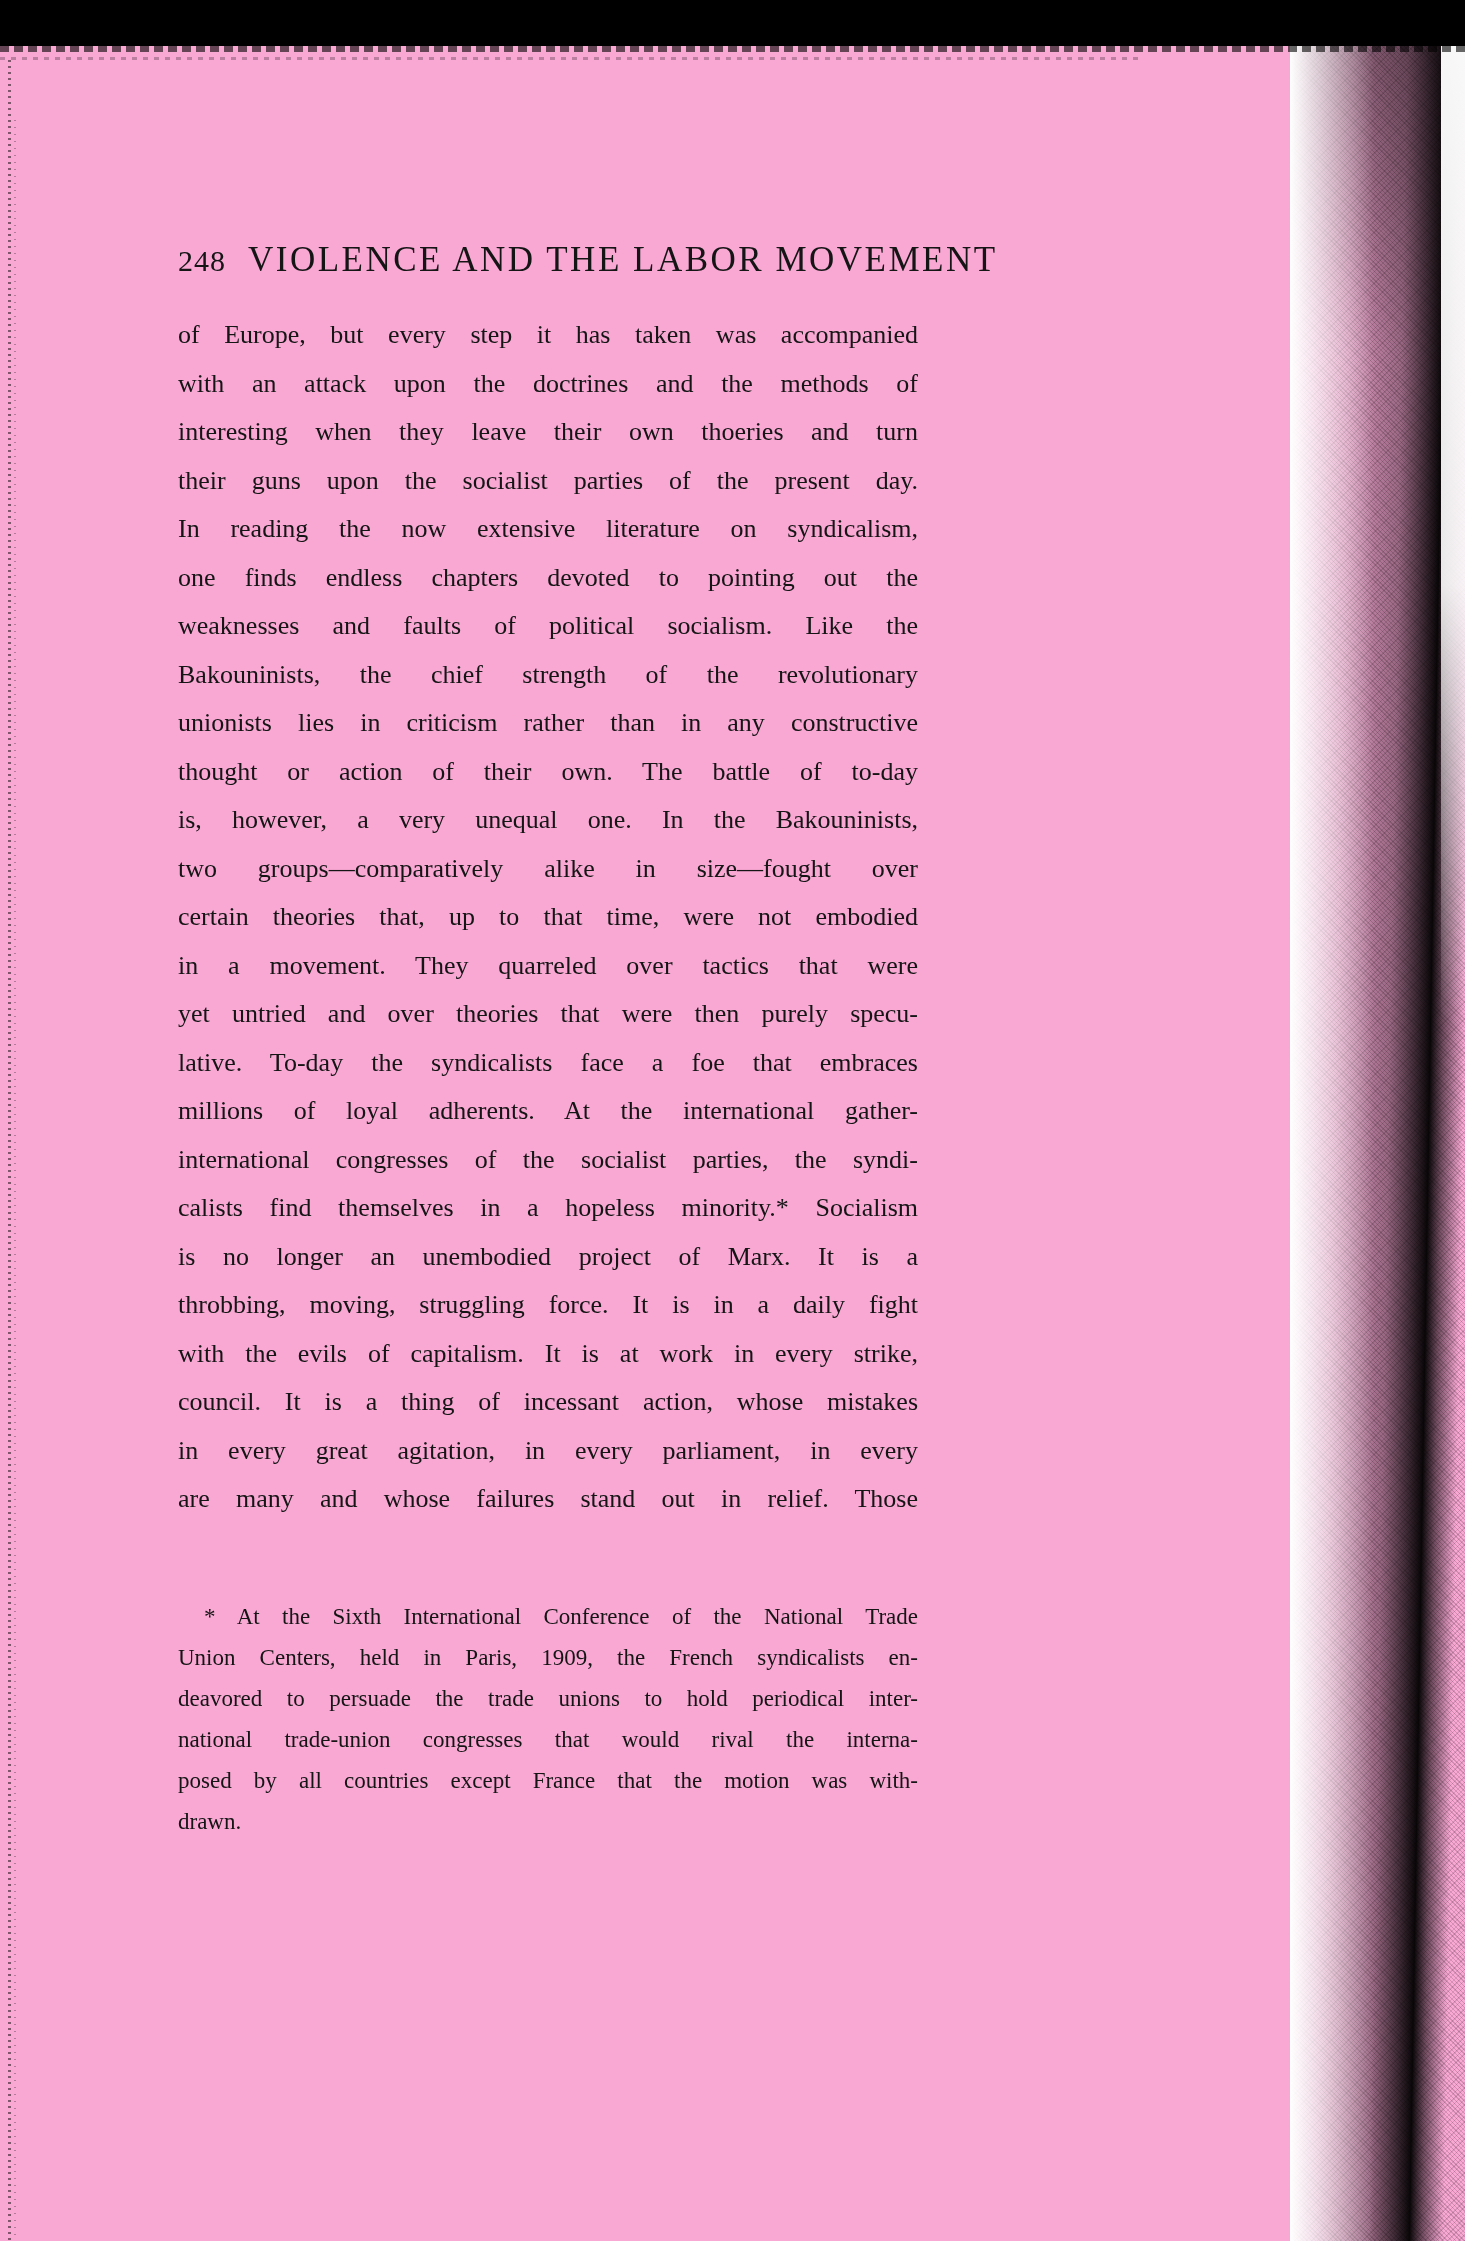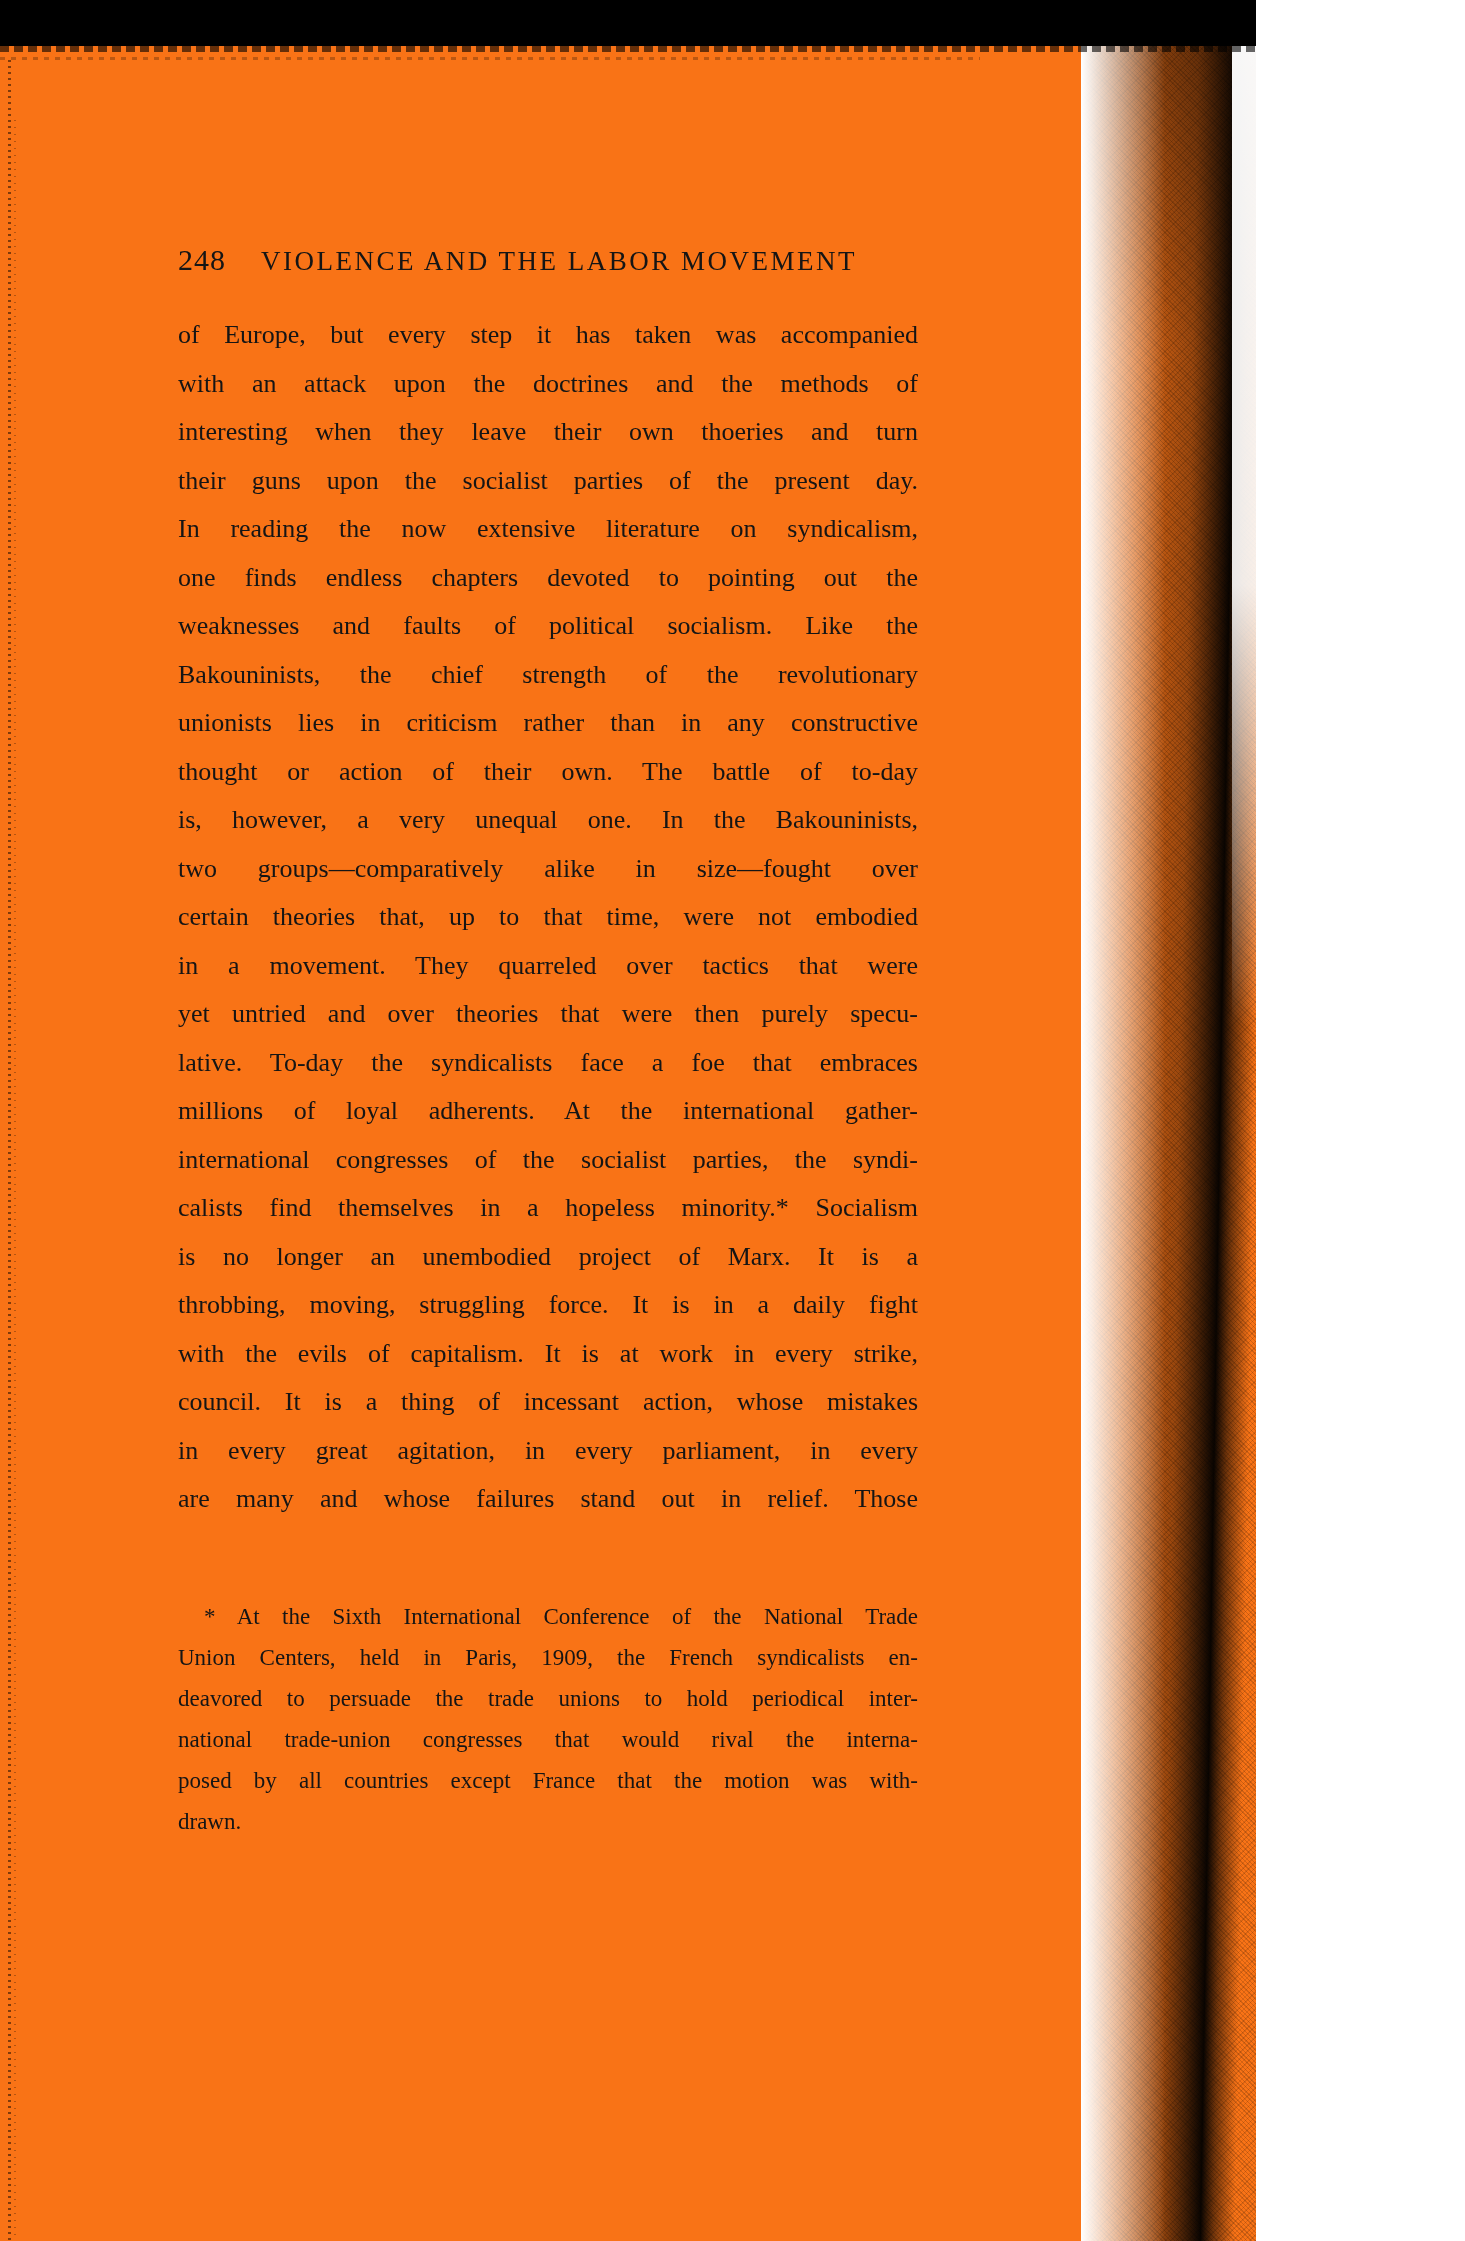--- a/index.html
+++ b/index.html
@@ -2,23 +2,23 @@
 <html><head>
 <meta charset="utf-8">
 <style>
   html, body {
     margin: 0;
     padding: 0;
     background: #ffffff;
   }
   .page {
     position: relative;
-    width: 1256px;
+    width: 1465px;
     height: 2241px;
-    background: #f97316;
+    background: #f9a8d4;
     overflow: hidden;
     font-family: "Liberation Serif", "DejaVu Serif", serif;
     color: #151515;
   }
 
   
   .top-band {
     position: absolute;
     top: 0; left: 0;
     width: 100%; height: 46px;
@@ -99,23 +99,23 @@
     display: flex;
     align-items: baseline;
     line-height: 40px;
     white-space: nowrap;
   }
   .pagenum {
     font-size: 30px;
     letter-spacing: 1px;
   }
   .running-title {
-    font-size: 27px;
+    font-size: 35px;
     letter-spacing: 2.5px;
-    margin-left: 35px;
+    margin-left: 22px;
   }
   .body-text {
     margin-top: 30px;
     font-size: 26px;
   }
   .body-text .line {
     line-height: 48.5px;
     text-align: justify;
     text-align-last: justify;
     height: 48.5px;

